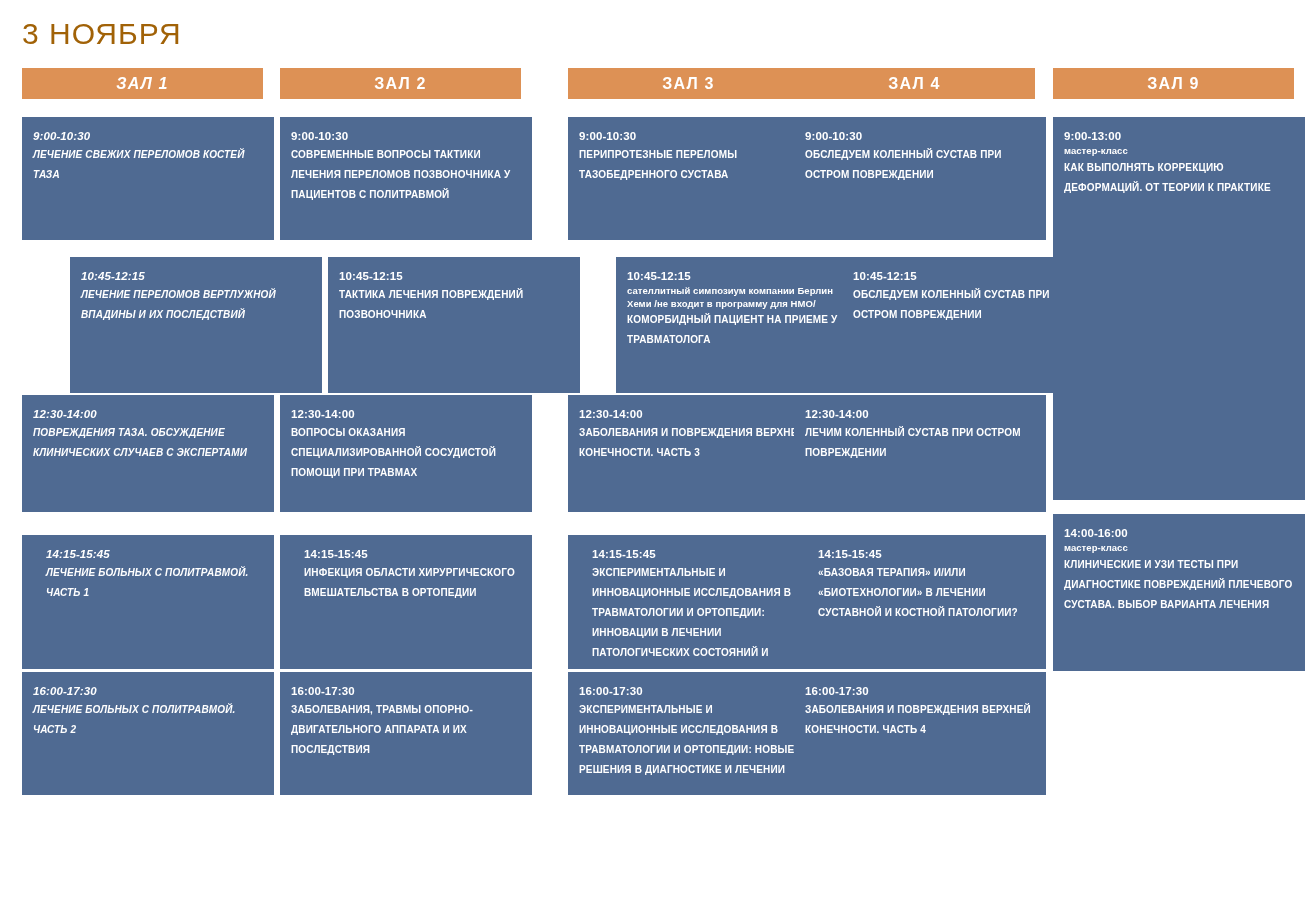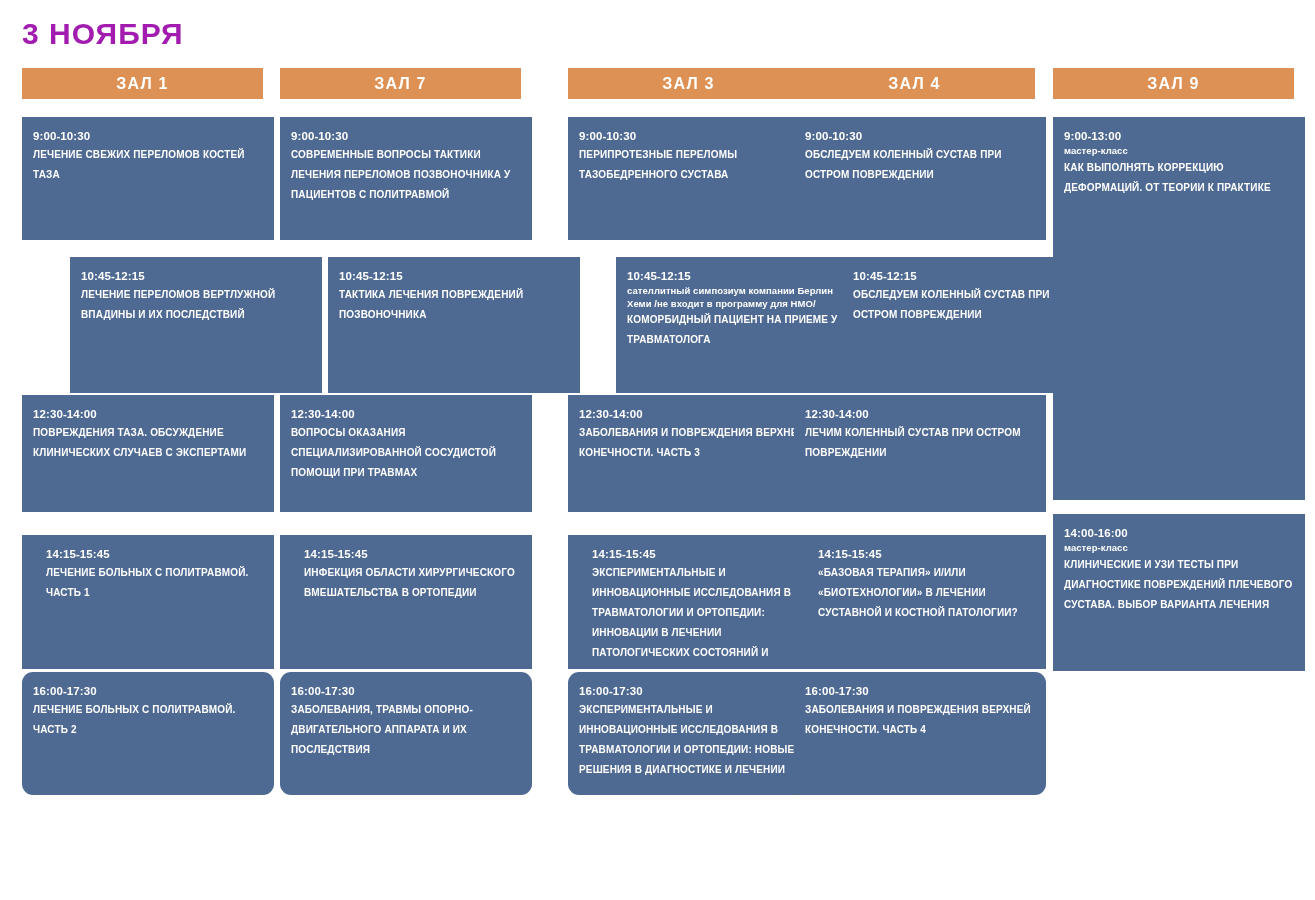--- a/index.html
+++ b/index.html
@@ -5,26 +5,26 @@
   html,body{margin:0;padding:0;}
   body{
     width:1315px;height:900px;background:#ffffff;
     font-family:"Liberation Sans","DejaVu Sans",sans-serif;
     overflow:hidden;position:relative;
   }
   #board{position:absolute;left:0;top:0;width:1315px;height:900px;}
 
   .page-title{
     position:absolute;left:22px;top:14px;
-    font-size:30px;letter-spacing:1px;font-weight:700;
-    color:#a21caf;line-height:40px;white-space:nowrap;
+    font-size:30px;letter-spacing:1px;font-weight:400;
+    color:#a16207;line-height:40px;white-space:nowrap;
   }
 
   .col{position:absolute;top:0;width:241px;height:900px;}
-  .col-1{left:22px;}
+  .col-1{left:22px;font-style:italic;}
   .col-2{left:280px;}
   .col-3{left:568px;}
   .col-4{left:794px;}
   .col-5{left:1053px;}
 
   .hall-header{
     position:absolute;top:68px;left:0;width:241px;height:31px;
     background:#DD9155;color:#ffffff;
     font-size:16px;font-weight:bold;letter-spacing:1.2px;
     display:flex;align-items:center;justify-content:center;
@@ -50,21 +50,21 @@
   .card .ttl{
     font-size:10px;font-weight:bold;line-height:20px;
     letter-spacing:0.15px;text-transform:uppercase;
   }
 
   
   .r1{top:117px;height:123px;}
   .r2{top:257px;height:136px;margin-left:48px;}
   .r3{top:395px;height:117px;}
   .r4{top:535px;height:134px;padding-left:24px;}
-  .r5{top:672px;height:123px;border-radius:11px;}
+  .r5{top:672px;height:123px;}
   .tall-a{top:117px;height:383px;}
   .tall-b{top:514px;height:157px;}
 </style>
 </head>
 <body>
 
 <div id="board">
 
   <div class="page-title">3 НОЯБРЯ</div>
 
@@ -86,21 +86,21 @@
       <div class="time">14:15-15:45</div>
       <div class="ttl">ЛЕЧЕНИЕ БОЛЬНЫХ С ПОЛИТРАВМОЙ. ЧАСТЬ 1</div>
     </div>
     <div class="card r5">
       <div class="time">16:00-17:30</div>
       <div class="ttl">ЛЕЧЕНИЕ БОЛЬНЫХ С ПОЛИТРАВМОЙ. ЧАСТЬ 2</div>
     </div>
   </div>
 
   <div class="col col-2">
-    <div class="hall-header">ЗАЛ 7</div>
+    <div class="hall-header">ЗАЛ 2</div>
     <div class="card r1">
       <div class="time">9:00-10:30</div>
       <div class="ttl">СОВРЕМЕННЫЕ ВОПРОСЫ ТАКТИКИ ЛЕЧЕНИЯ ПЕРЕЛОМОВ ПОЗВОНОЧНИКА У ПАЦИЕНТОВ С ПОЛИТРАВМОЙ</div>
     </div>
     <div class="card r2">
       <div class="time">10:45-12:15</div>
       <div class="ttl">ТАКТИКА ЛЕЧЕНИЯ ПОВРЕЖДЕНИЙ ПОЗВОНОЧНИКА</div>
     </div>
     <div class="card r3">
       <div class="time">12:30-14:00</div>

